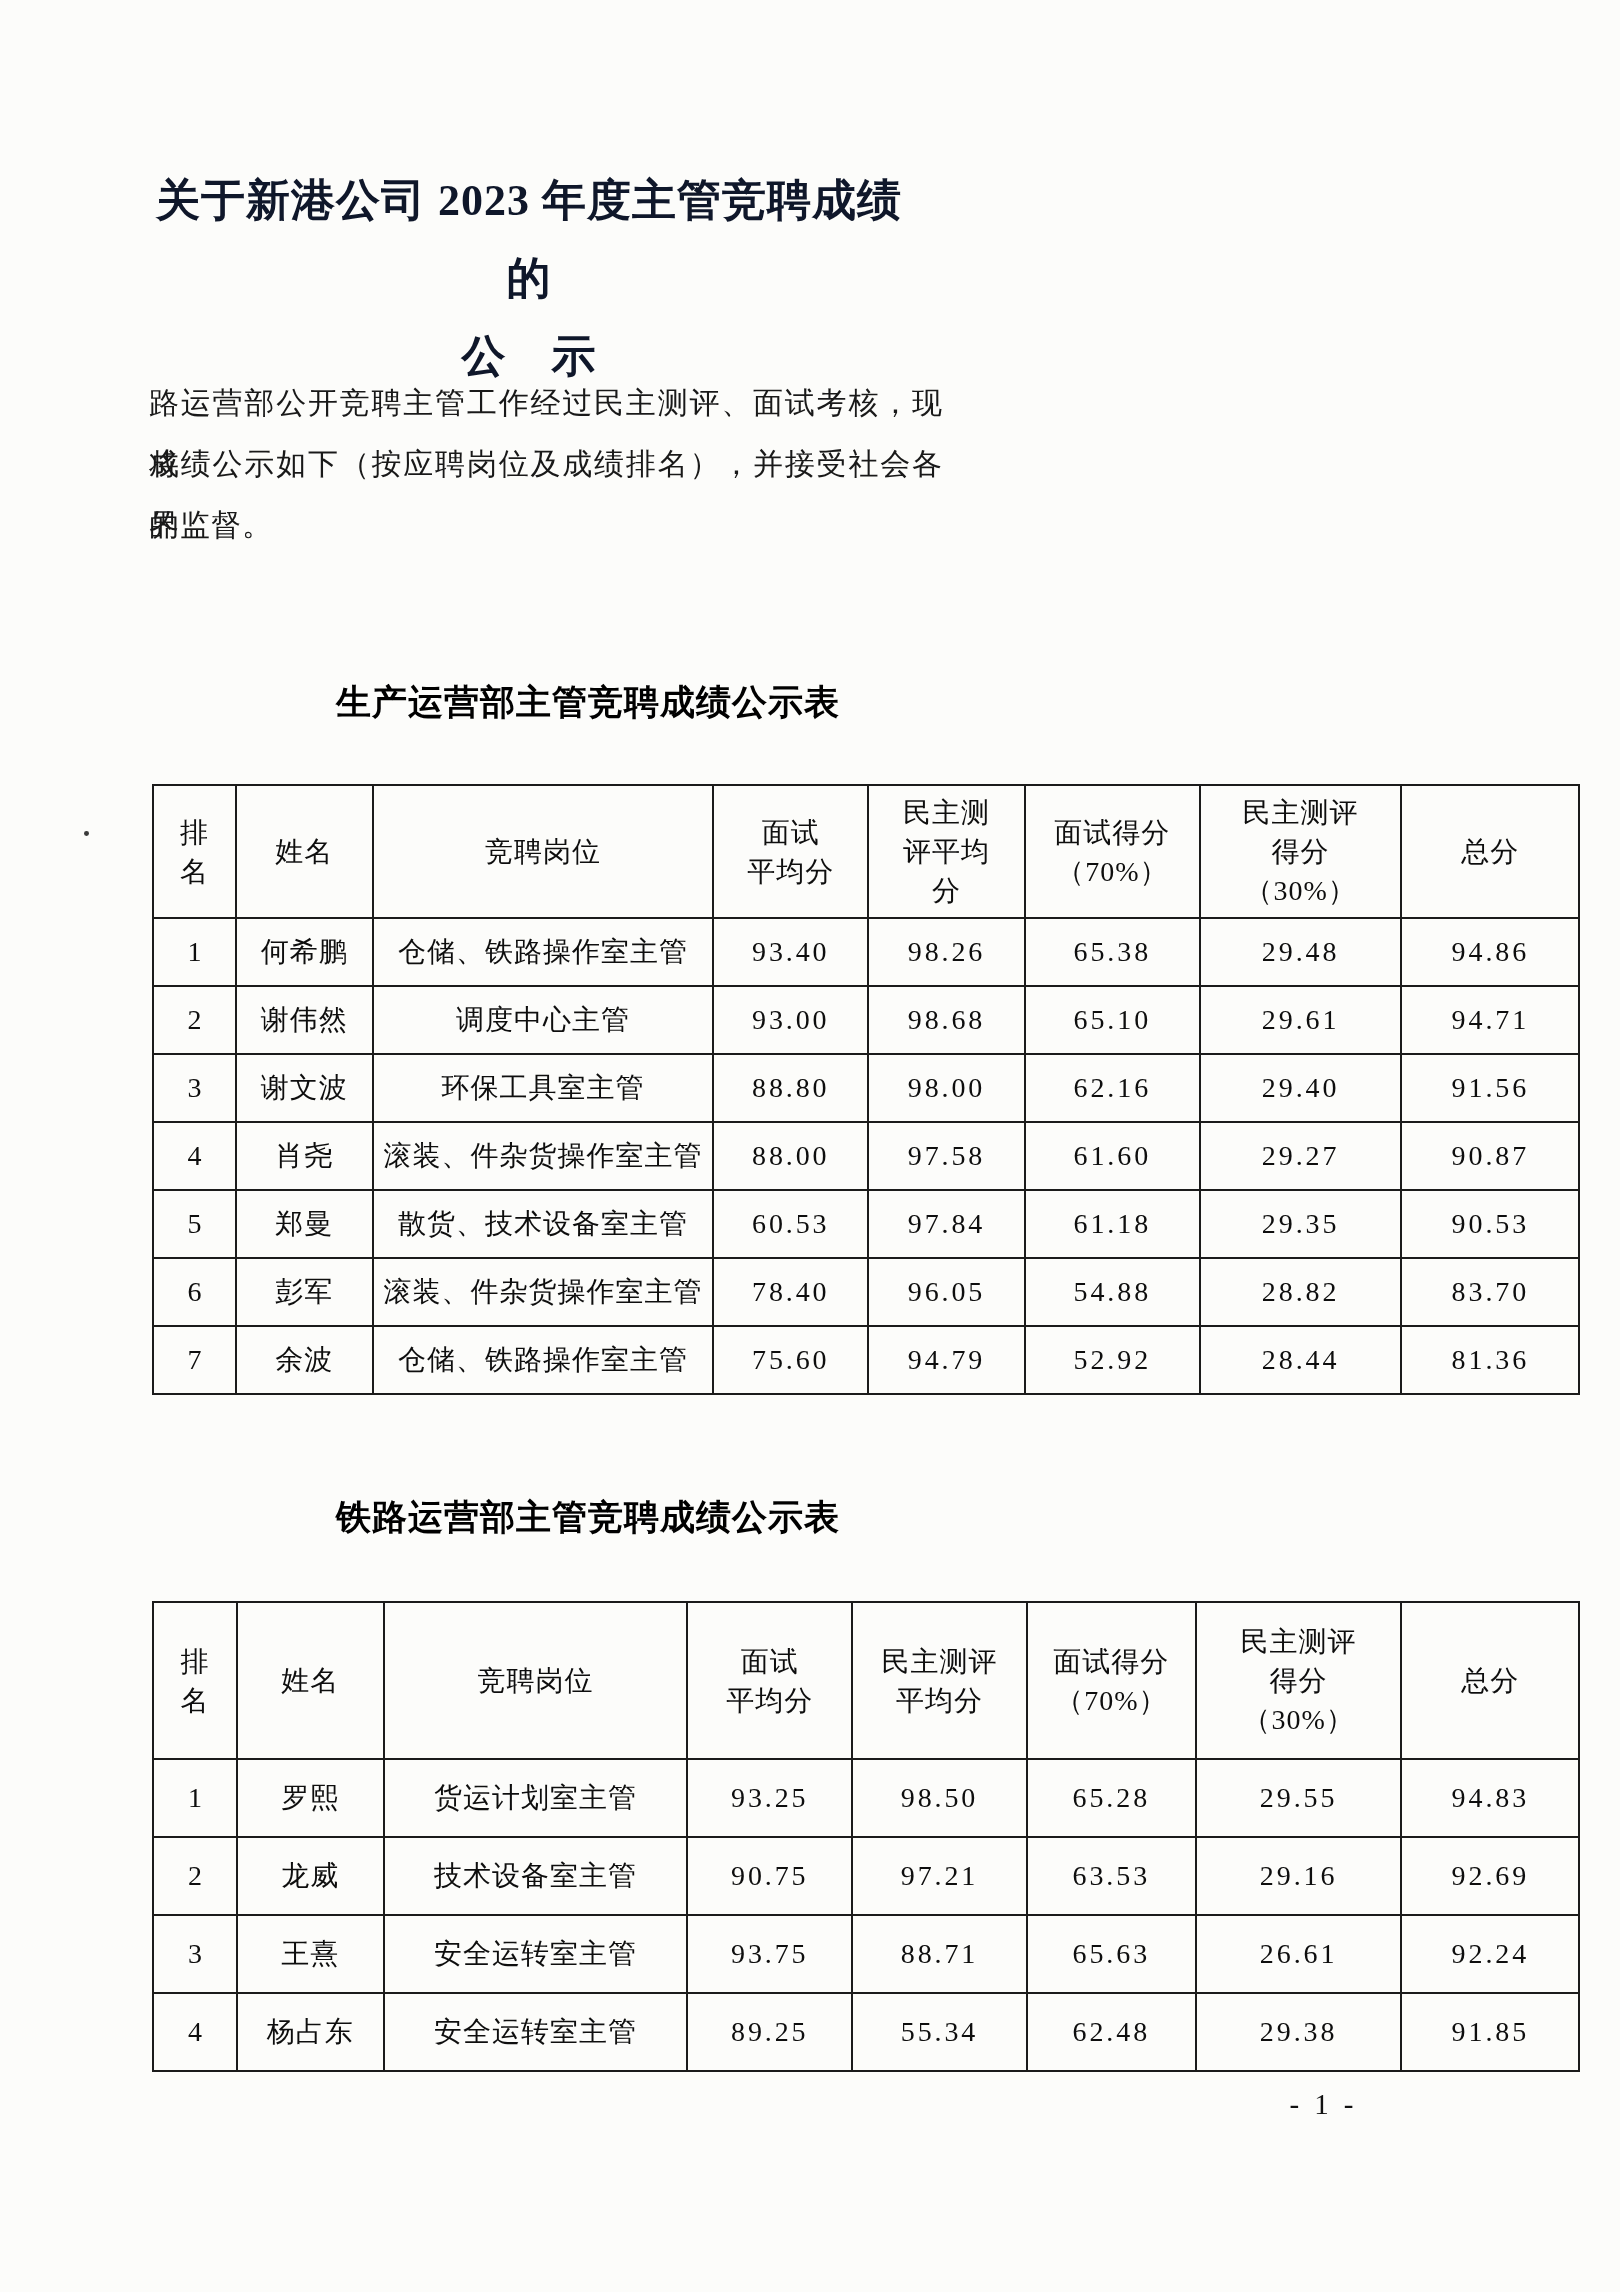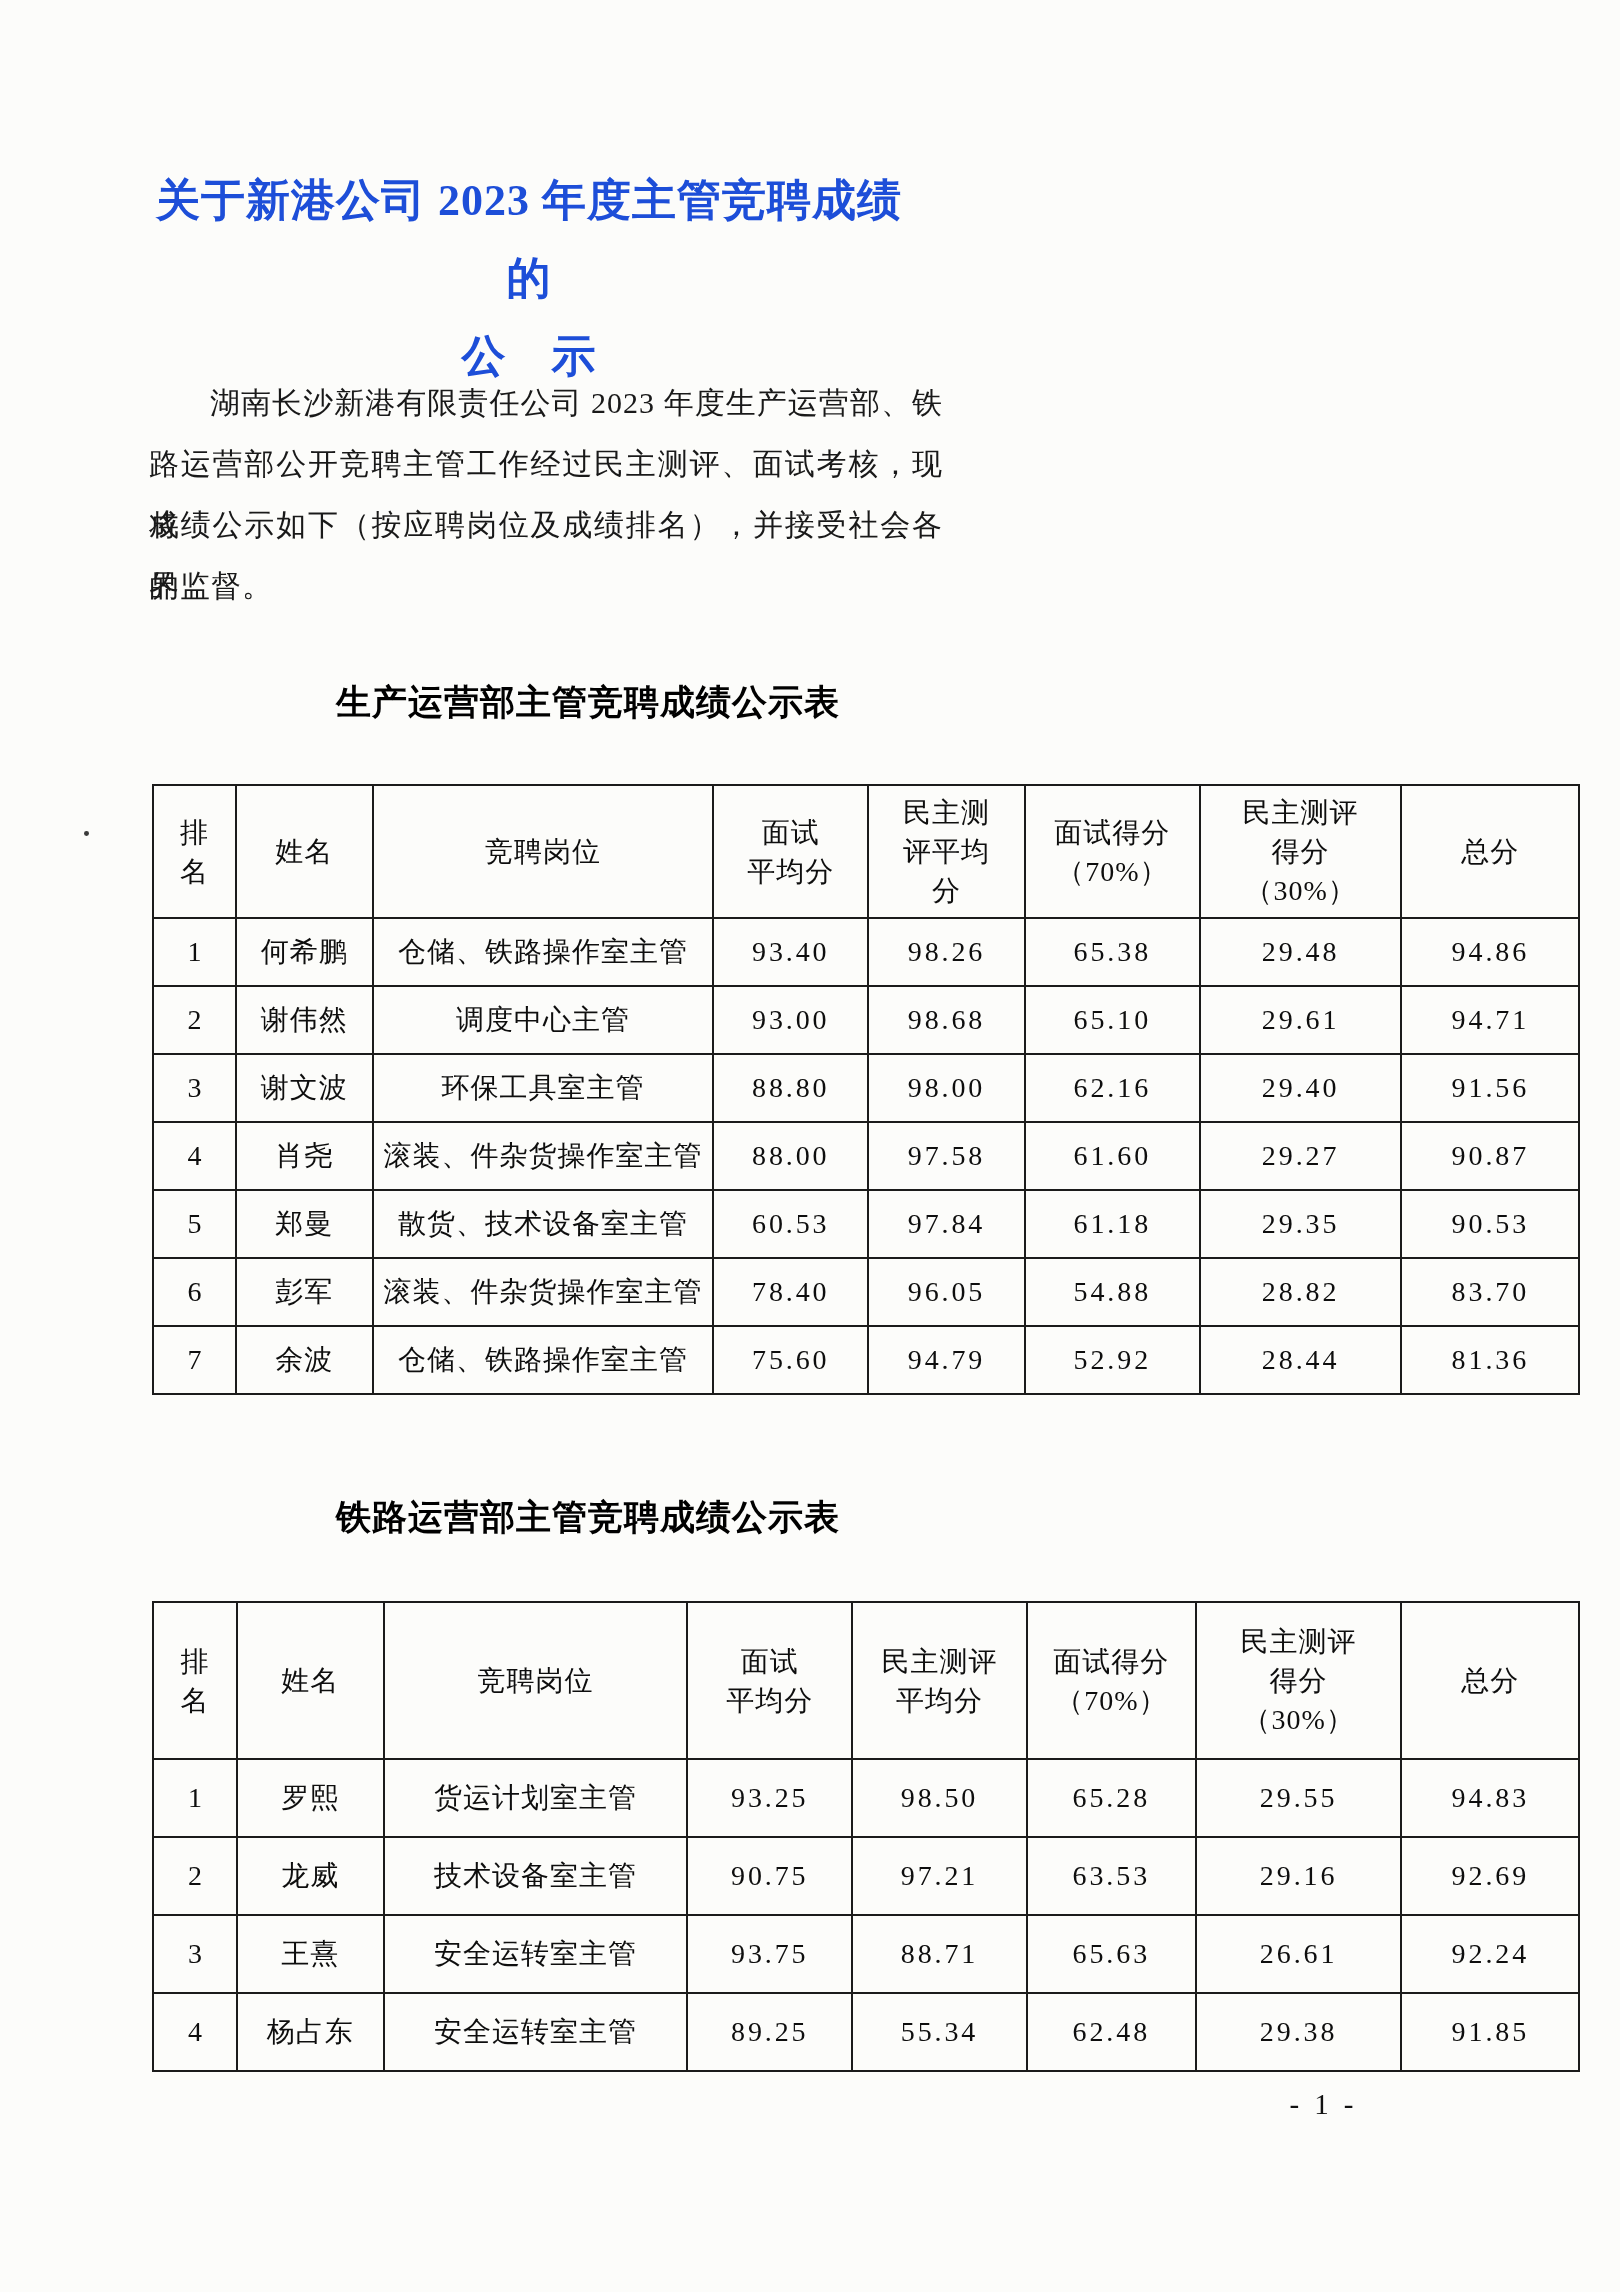--- a/index.html
+++ b/index.html
@@ -20,21 +20,21 @@
   .doc-title {
     position: absolute;
     top: 162px;
     left: 137px;
     width: 784px;
     margin: 0;
     text-align: center;
     font-size: 44px;
     font-weight: 700;
     line-height: 78px;
-    color: #1d4ed8;
+    color: #0f172a;
     letter-spacing: 1px;
   }
   
   .intro {
     position: absolute;
     top: 372px;
     left: 149px;
     width: 794px;
     font-size: 30px;
     color: #191919;
@@ -145,21 +145,20 @@
 <body>
 
 <div class="page">
 
   <h1 class="doc-title">
     <span>关于新港公司 2023 年度主管竞聘成绩的</span><br>
     <span>公　示</span>
   </h1>
 
   <div class="intro">
-      <div class="intro-line first">湖南长沙新港有限责任公司 2023 年度生产运营部、铁</div>
       <div class="intro-line">路运营部公开竞聘主管工作经过民主测评、面试考核，现将</div>
       <div class="intro-line">成绩公示如下（按应聘岗位及成绩排名），并接受社会各界</div>
       <div class="intro-line last">的监督。</div>
     </div>
 
   <h2 class="table-caption caption-1">生产运营部主管竞聘成绩公示表</h2>
 
   <table class="score-table t1">
     <thead>
       <tr>

